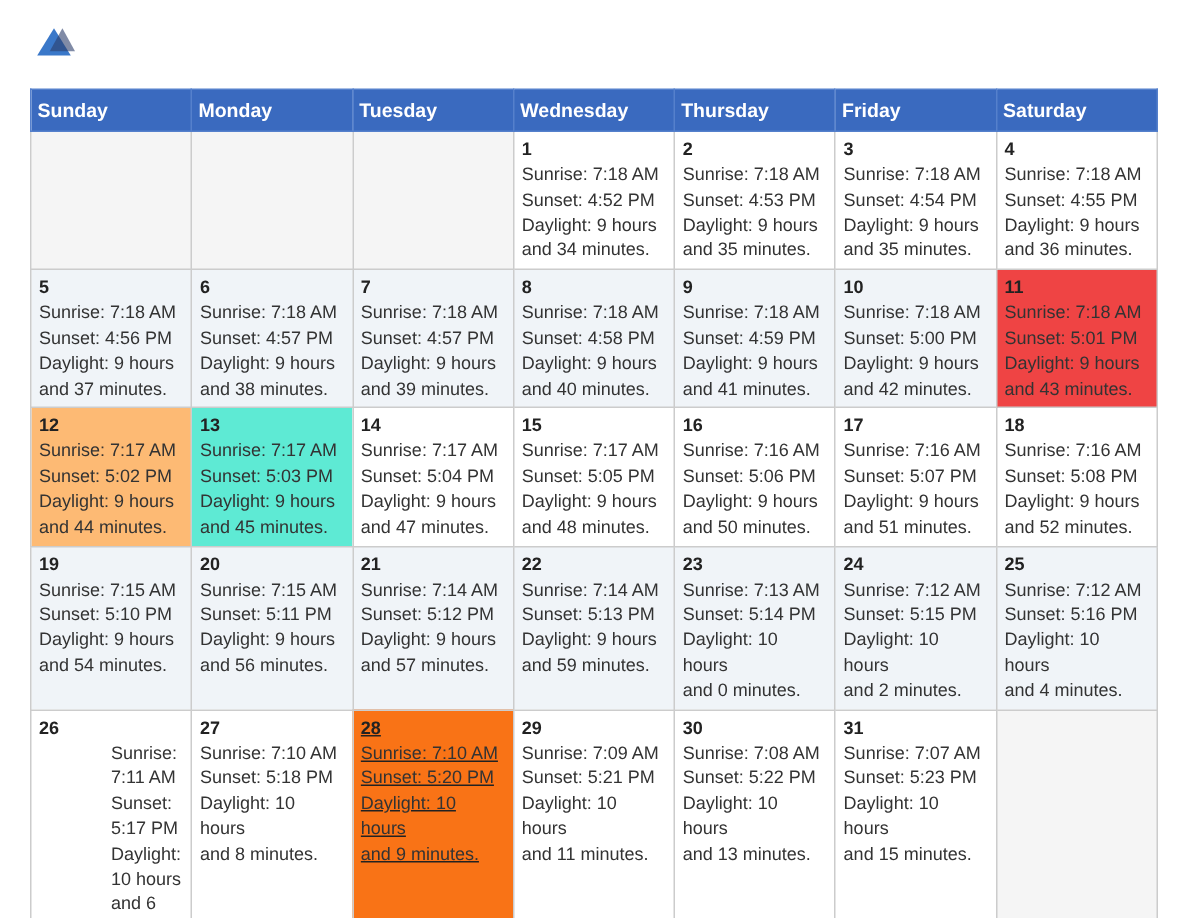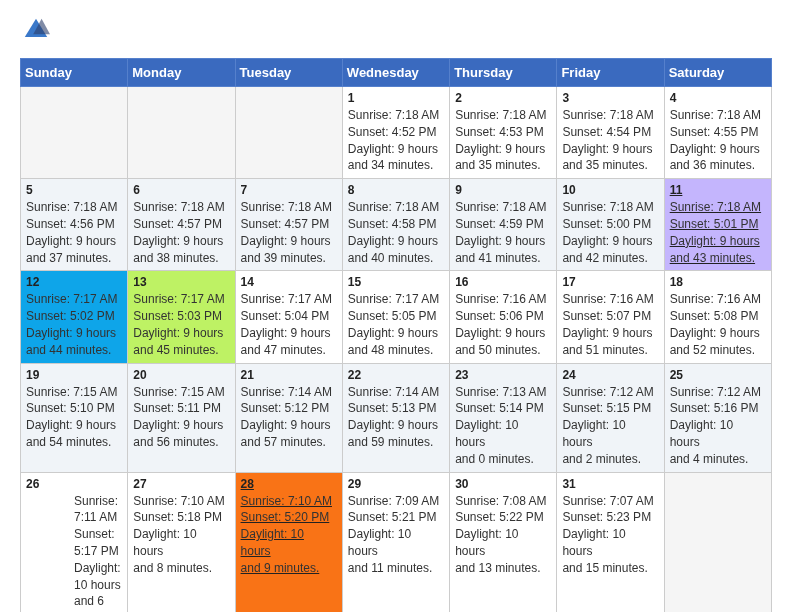--- a/index.html
+++ b/index.html
@@ -193,37 +193,37 @@
 Daylight: 9 hours
 and 41 minutes.</div>
         </td>
         <td style="background: rgb(240, 244, 248);">
           <div class="day-number">10</div>
           <div class="day-info" style="white-space: pre-line;">Sunrise: 7:18 AM
 Sunset: 5:00 PM
 Daylight: 9 hours
 and 42 minutes.</div>
         </td>
-        <td style="background: #c4b5fd; text-decoration: underline;">
+        <td style="background: #ef4444;">
           <div class="day-number">11</div>
           <div class="day-info" style="white-space: pre-line;">Sunrise: 7:18 AM
 Sunset: 5:01 PM
 Daylight: 9 hours
 and 43 minutes.</div>
         </td>
       </tr>
       <tr>
-        <td style="background: #0ea5e9;">
+        <td style="background: #fdba74;">
           <div class="day-number">12</div>
           <div class="day-info" style="white-space: pre-line;">Sunrise: 7:17 AM
 Sunset: 5:02 PM
 Daylight: 9 hours
 and 44 minutes.</div>
         </td>
-        <td style="background: #bef264;">
+        <td style="background: #5eead4;">
           <div class="day-number">13</div>
           <div class="day-info" style="white-space: pre-line;">Sunrise: 7:17 AM
 Sunset: 5:03 PM
 Daylight: 9 hours
 and 45 minutes.</div>
         </td>
         <td style="background: rgb(255, 255, 255);">
           <div class="day-number">14</div>
           <div class="day-info" style="white-space: pre-line;">Sunrise: 7:17 AM
 Sunset: 5:04 PM

